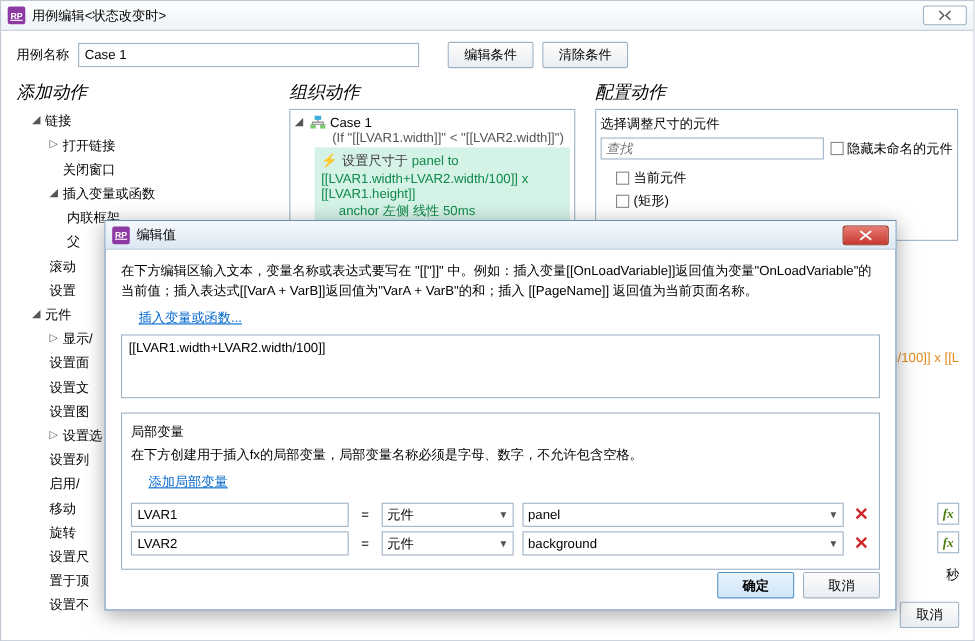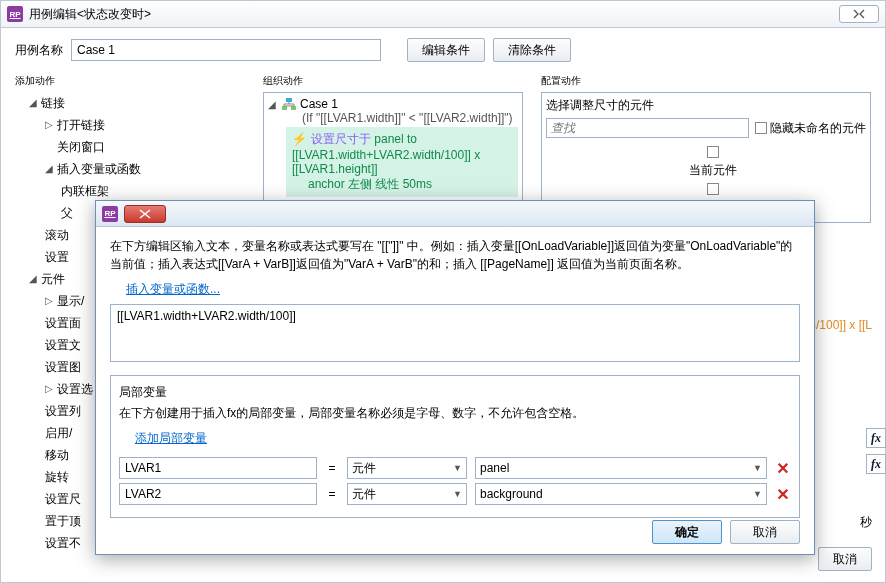--- a/index.html
+++ b/index.html
@@ -15,44 +15,44 @@
 .main-body { padding: 10px 14px; border: 1px solid #c0c8d4; border-top: none; height: 555px; }
 
 
 .row-name { display: flex; align-items: center; gap: 8px; margin-bottom: 12px; }
 .row-name input { flex: 0 0 310px; height: 22px; border: 1px solid #9fb3c7; padding: 0 5px; }
 .btn { height: 24px; padding: 0 14px; background: linear-gradient(#fdfdfd, #e9edf1); border: 1px solid #9fb3c7; border-radius: 2px; cursor: pointer; }
 
 
 .cols { display: flex; gap: 18px; }
 .col { flex: 1; }
-.col-head { font-size: 10px; margin-bottom: 4px; }
+.col-head { font-size: 16px; margin-bottom: 4px; font-style: italic; }
 .panel-box { border: 1px solid #9fb3c7; background: #fff; padding: 4px; min-height: 120px; }
 
 
 .left-tree { font-size: 12px; line-height: 20px; }
 .tree-item { display: flex; align-items: center; gap: 2px; padding: 1px 0; cursor: default; }
 .tree-indent-1 { padding-left: 14px; }
 .tree-indent-2 { padding-left: 30px; }
 .tree-indent-3 { padding-left: 46px; }
 .tree-caret { width: 10px; display: inline-block; color: #555; font-size: 10px; }
 
 
 .case-header { display: flex; align-items: center; gap: 4px; }
 .case-cond { padding-left: 34px; color: #555; }
 .case-action { margin: 2px 0 2px 18px; padding: 4px 6px; background: #d5f2e6; cursor: default; }
 .case-action .bolt { color: #14a85c; margin-right: 4px; }
-.case-action .act-title { color: #8b5cf6; }
+.case-action .act-title { color: #404040; }
 .case-action .act-body { color: #0f8a4c; }
 
 
 .config-label { margin-bottom: 4px; }
 .search-row { display: flex; align-items: center; gap: 6px; margin-bottom: 6px; }
 .search-row input { flex: 1; height: 20px; border: 1px solid #9fb3c7; padding: 0 4px; color: #999; font-style: italic; }
-.chk-row { display: flex; align-items: center; gap: 4px; padding: 2px 0 2px 14px; flex-direction: column; }
+.chk-row { display: flex; align-items: center; gap: 4px; padding: 2px 0 2px 14px; }
 .chk { width: 12px; height: 12px; border: 1px solid #888; background: #fff; }
 
 
 .modal { position: absolute; left: 95px; top: 200px; width: 720px; height: 355px; border: 1px solid #6a90b8; background: #fff; box-shadow: 0 4px 18px rgba(0,0,0,0.35); }
 .modal-titlebar { height: 26px; background: linear-gradient(#f5f9fc, #dbe7f2); border-bottom: 1px solid #b6c8da; display: flex; align-items: center; padding: 0 6px; }
 .modal-title { flex: 1; }
 .modal-close { width: 42px; height: 18px; background: linear-gradient(#e77b73, #c83a2e); border: 1px solid #9c2d23; border-radius: 3px; color: #fff; display: flex; align-items: center; justify-content: center; font-weight: bold; font-size: 13px; cursor: pointer; }
 .modal-body { padding: 10px 14px; }
 .desc-text { line-height: 18px; margin-bottom: 4px; }
 .link { color: #0066cc; text-decoration: underline; cursor: pointer; display: inline-block; margin: 4px 16px 6px; }
@@ -65,21 +65,21 @@
 .lv-name { width: 198px; height: 22px; border: 1px solid #9fb3c7; padding: 0 5px; }
 .eq { width: 14px; text-align: center; }
 .lv-select { width: 120px; height: 22px; border: 1px solid #9fb3c7; background: #fff; display: flex; align-items: center; justify-content: space-between; padding: 0 4px; }
 .lv-target { flex: 1; height: 22px; border: 1px solid #9fb3c7; background: #fff; display: flex; align-items: center; justify-content: space-between; padding: 0 4px; }
 .dd-caret { color: #555; font-size: 9px; }
 .del-x { color: #d02626; font-weight: bold; font-size: 16px; cursor: pointer; width: 16px; text-align: center; }
 .modal-footer { position: absolute; right: 14px; bottom: 10px; display: flex; gap: 8px; }
 .btn-primary { background: linear-gradient(#e9f3fb, #cfe6f8); border: 1px solid #4f93cc; font-weight: bold; }
 
 
-.fx-box { position: absolute; right: 0; width: 20px; height: 20px; border: 1px solid #9fb3c7; background: #fff; display: flex; align-items: center; justify-content: center; font-style: italic; font-weight: bold; color: #0f172a; font-family: Georgia, serif; }
+.fx-box { position: absolute; right: 14px; width: 20px; height: 20px; border: 1px solid #9fb3c7; background: #fff; display: flex; align-items: center; justify-content: center; font-style: italic; font-weight: bold; color: #4d7c0f; font-family: Georgia, serif; margin-top: 29px; }
 .cancel-behind { position: absolute; right: 14px; bottom: 12px; }
 .orange-peek { position: absolute; right: 14px; top: 318px; color: #e08b1e; font-size: 12px; white-space: nowrap; }
 .sec-peek { position: absolute; right: 14px; top: 514px; color: #000; }
 
 svg { display: block; }
 </style>
 </head>
 <body>
 
 <div class="main-titlebar">
@@ -232,20 +232,21 @@
   <div class="orange-peek">h/100]] x [[L</div>
   <div class="fx-box" style="top:428px">fx</div>
   <div class="fx-box" style="top:454px">fx</div>
   <div class="sec-peek">秒</div>
   <button class="btn cancel-behind">取消</button>
 </div>
 
 <div class="modal">
   <div class="modal-titlebar">
     <div class="rp-icon">RP</div>
+    <div class="modal-title">编辑值</div>
     <div class="modal-close">
       <svg width="12" height="10" viewBox="0 0 12 10">
           <path d="M1 1 L11 9 M11 1 L1 9" stroke="#fff" stroke-width="1.6"></path>
         </svg>
     </div>
   </div>
   <div class="modal-body">
     <div class="desc-text">在下方编辑区输入文本，变量名称或表达式要写在 "[["]]" 中。例如：插入变量[[OnLoadVariable]]返回值为变量"OnLoadVariable"的当前值；插入表达式[[VarA + VarB]]返回值为"VarA + VarB"的和；插入 [[PageName]] 返回值为当前页面名称。</div>
     <span class="link">插入变量或函数...</span>
     <textarea class="expr-box" style="">[[LVAR1.width+LVAR2.width/100]]</textarea>

